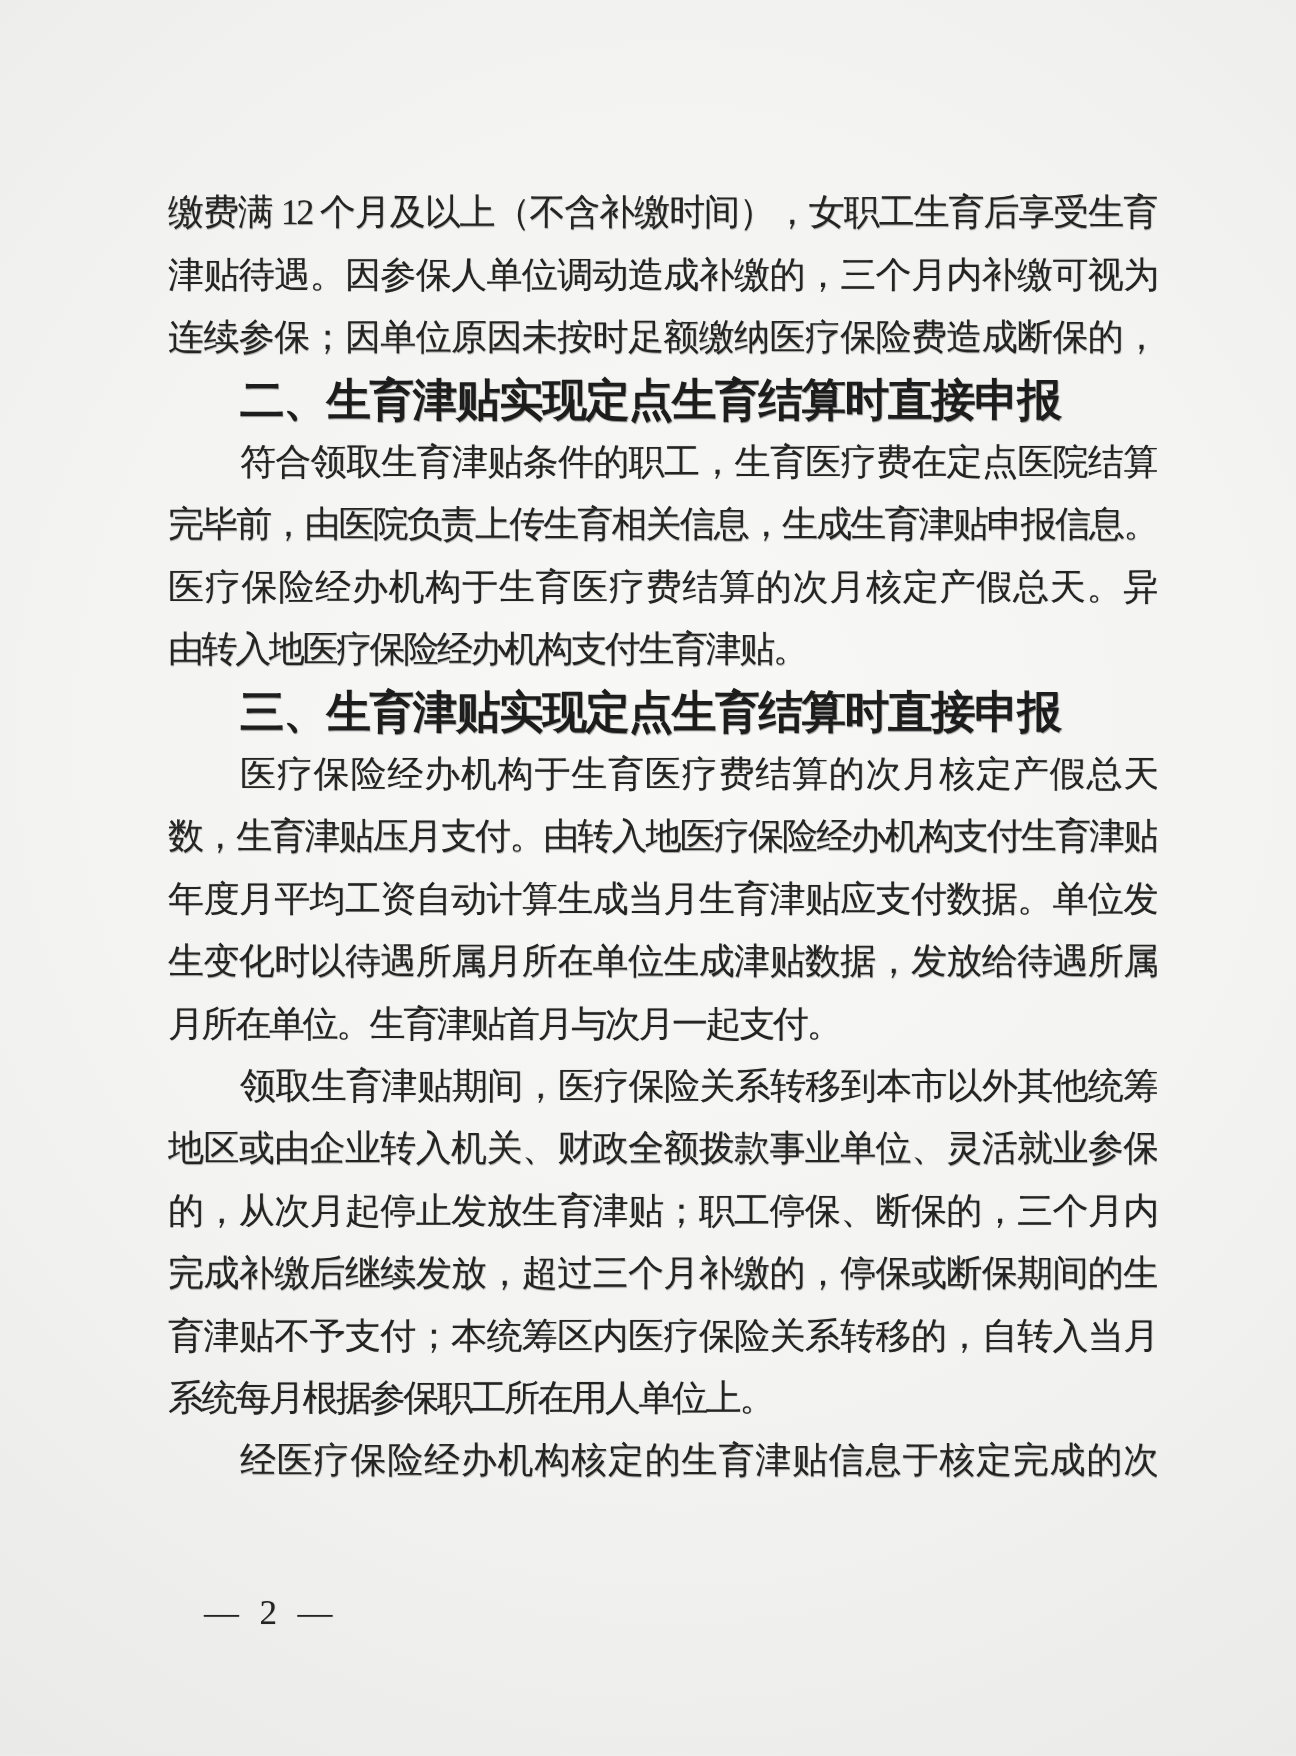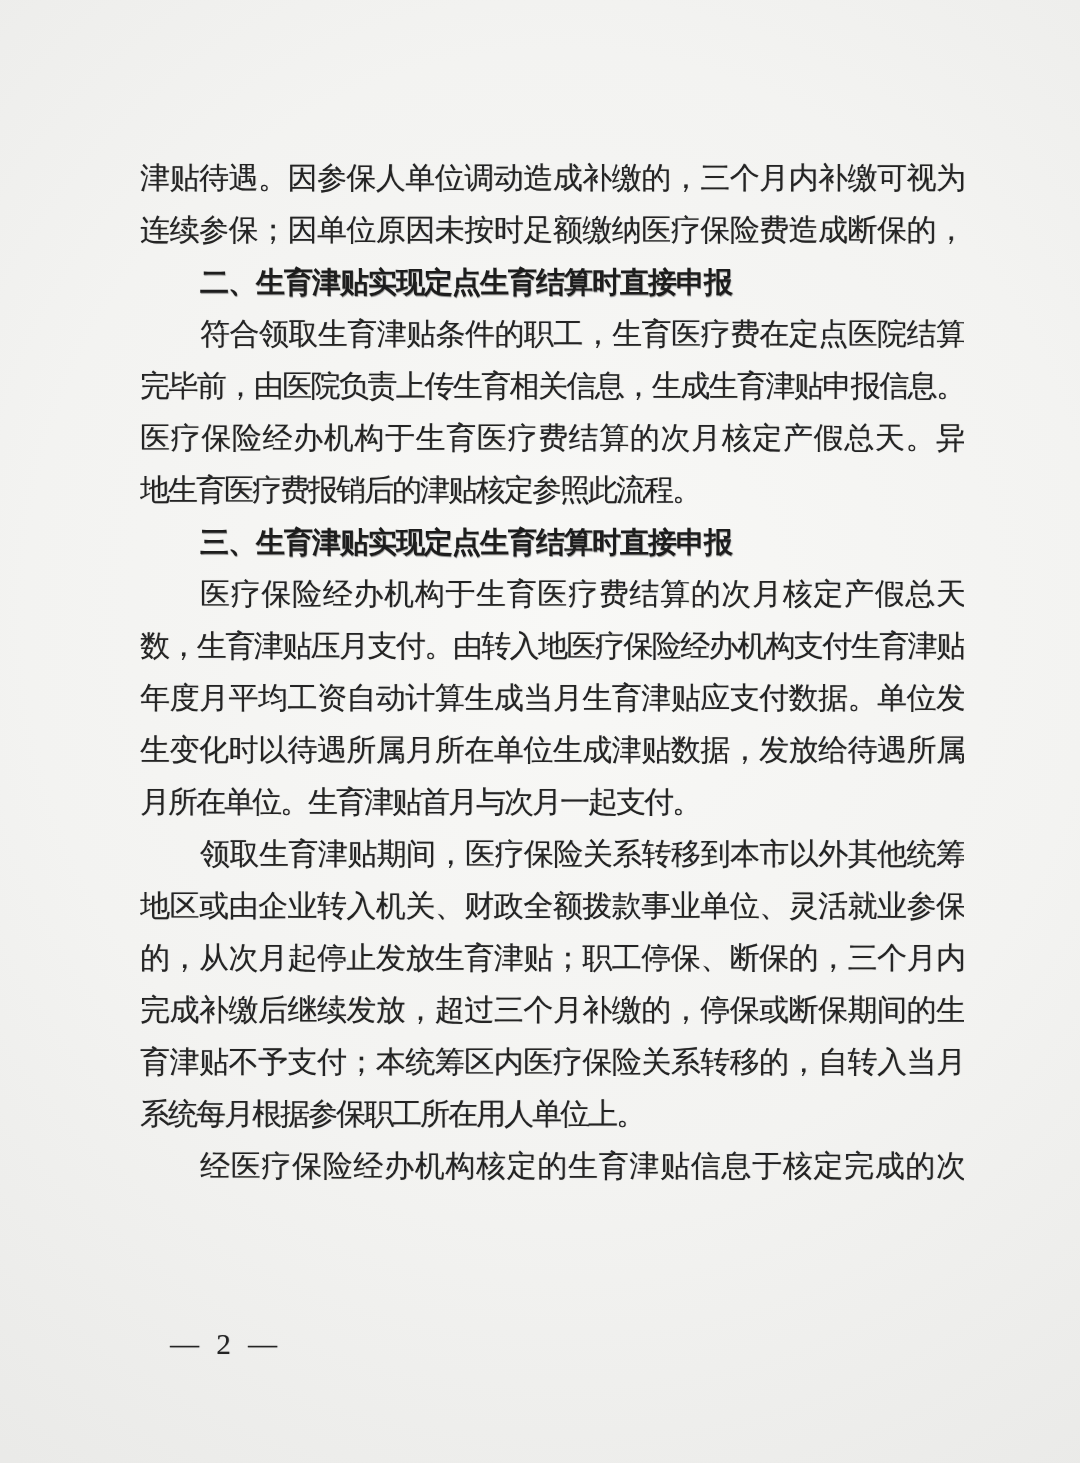--- a/index.html
+++ b/index.html
@@ -39,21 +39,21 @@
   .j {
     text-align: justify;
     text-align-last: justify;
   }
   .indent {
     text-indent: 60px;
   }
   .heading {
     font-family: "Liberation Sans", "DejaVu Sans", sans-serif;
     font-weight: 700;
-    font-size: 29px;
+    font-size: 37px;
     letter-spacing: -1px;
     padding-left: 60px;
     color: #1d1d1d;
     text-shadow: 0.5px 0.5px 0.8px rgba(40,40,40,0.5);
   }
   .page-num {
     position: absolute;
     left: 170px;
     top: 1318px;
     height: 52px;
@@ -66,31 +66,32 @@
   }
 </style>
 </head>
 <body>
 
 <div class="scan-bg"></div>
 
 <div class="text-block">
 
   <div>
+    <div class="line j">缴费满 12 个月及以上（不含补缴时间），女职工生育后享受生育</div>
     <div class="line j">津贴待遇。因参保人单位调动造成补缴的，三个月内补缴可视为</div>
     <div class="line j">连续参保；因单位原因未按时足额缴纳医疗保险费造成断保的，</div>
   </div>
 
   <div class="line heading">二、生育津贴实现定点生育结算时直接申报</div>
 
   <div>
     <div class="line j indent">符合领取生育津贴条件的职工，生育医疗费在定点医院结算</div>
     <div class="line j">完毕前，由医院负责上传生育相关信息，生成生育津贴申报信息。</div>
     <div class="line j">医疗保险经办机构于生育医疗费结算的次月核定产假总天。异</div>
-    <div class="line">地生育医疗费报销后的津贴核定参照此流程。</div>
+    <div class="line">由转入地医疗保险经办机构支付生育津贴。</div>
   </div>
 
   <div class="line heading">三、生育津贴实现定点生育结算时直接申报</div>
 
   <div>
     <div class="line j indent">医疗保险经办机构于生育医疗费结算的次月核定产假总天</div>
     <div class="line j">数，生育津贴压月支付。由转入地医疗保险经办机构支付生育津贴</div>
     <div class="line j">年度月平均工资自动计算生成当月生育津贴应支付数据。单位发</div>
     <div class="line j">生变化时以待遇所属月所在单位生成津贴数据，发放给待遇所属</div>
     <div class="line">月所在单位。生育津贴首月与次月一起支付。</div>

